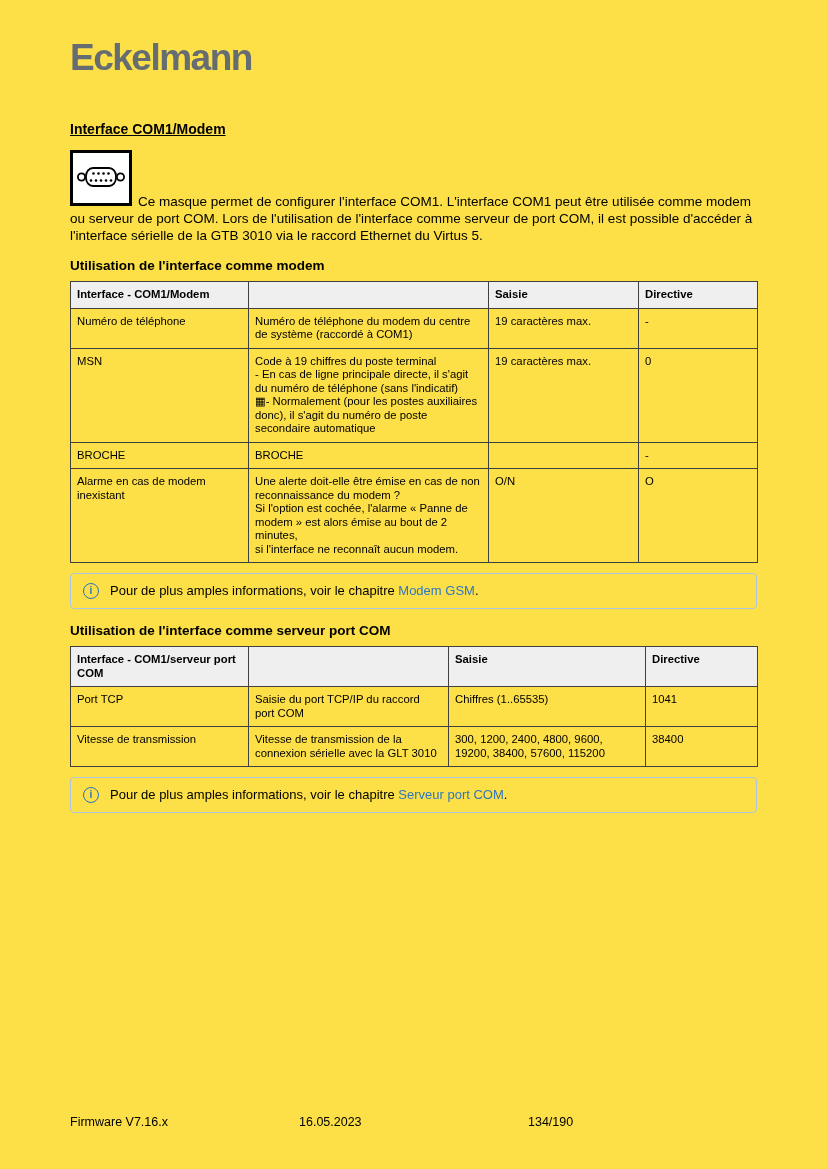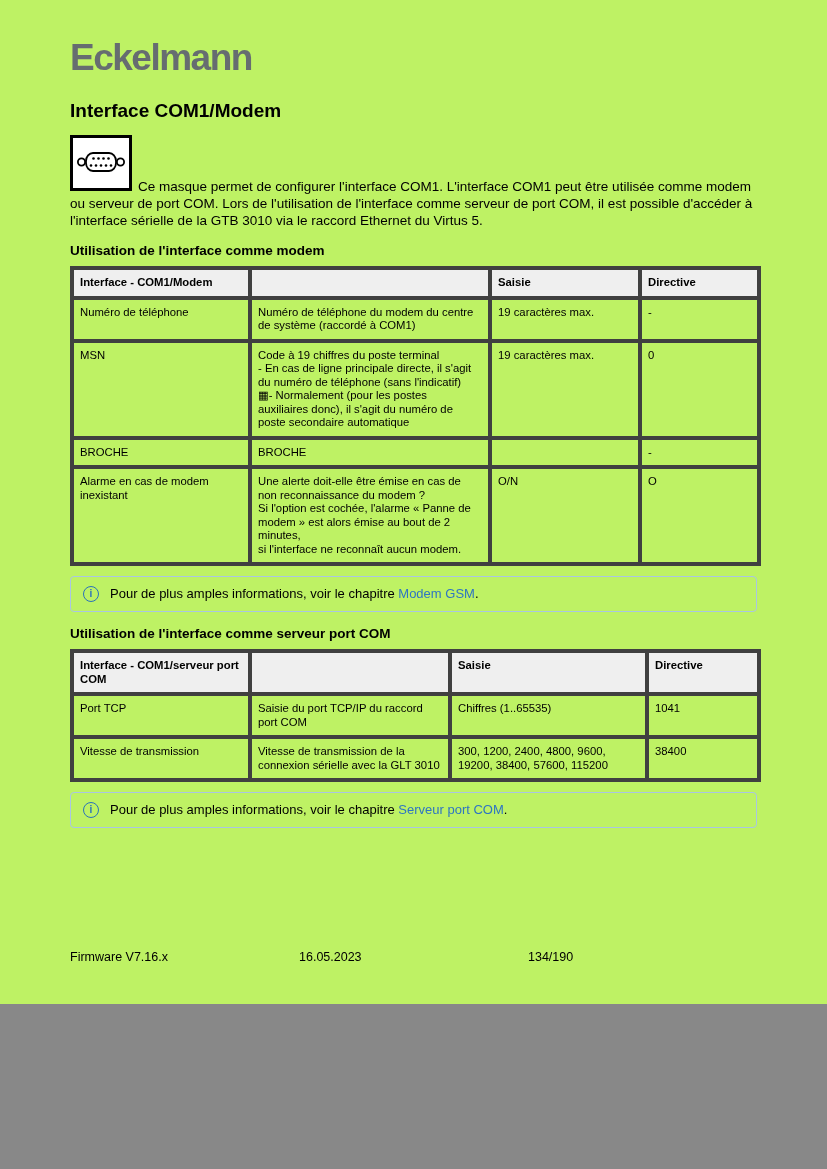--- a/index.html
+++ b/index.html
@@ -1,44 +1,45 @@
 <!DOCTYPE html>
 <html><head>
 <meta charset="utf-8">
 <style>
   html,body { margin:0; padding:0; background:#888; }
   .page {
-    width:827px; height:1004px; background:#bef264; position:relative;
+    width:827px; height:1169px; background:#fde047; position:relative;
     font-family:"Liberation Sans", sans-serif; color:#000;
     margin:0 auto; overflow:hidden; box-sizing:border-box;
   }
   .content { padding:40px 70px 0 70px; }
 
   .logo {
     font-size:37px; font-weight:bold; color:#666d70;
     letter-spacing:-1.5px; line-height:36px;
   }
 
   .doc-title {
-    margin-top:24px; font-size:19px; font-weight:bold;
+    margin-top:45px; font-size:14px; font-weight:bold;
+    text-decoration:underline;
   }
 
   .intro { margin-top:13px; font-size:13.5px; line-height:17px; }
   .intro svg { vertical-align:baseline; margin-right:6px; }
 
   h2.sec {
     font-size:13.5px; font-weight:bold; margin:14px 0 8px 0;
   }
 
   table.doc {
     width:687px; border-collapse:collapse; table-layout:fixed;
     font-size:11.3px; line-height:13.5px;
   }
   table.doc td, table.doc th {
-    border:4px solid #404040; vertical-align:top; text-align:left;
+    border:1px solid #404040; vertical-align:top; text-align:left;
     padding:6px 8px 6px 6px; white-space:pre-line; word-wrap:break-word;
   }
   table.doc th { background:#efefef; font-weight:bold; }
 
   .note {
     margin-top:10px; width:687px; box-sizing:border-box;
     border:1px solid #a9c6e3; border-radius:4px;
     padding:9px 12px; display:flex; align-items:center;
     font-size:13px; line-height:16px;
   }

